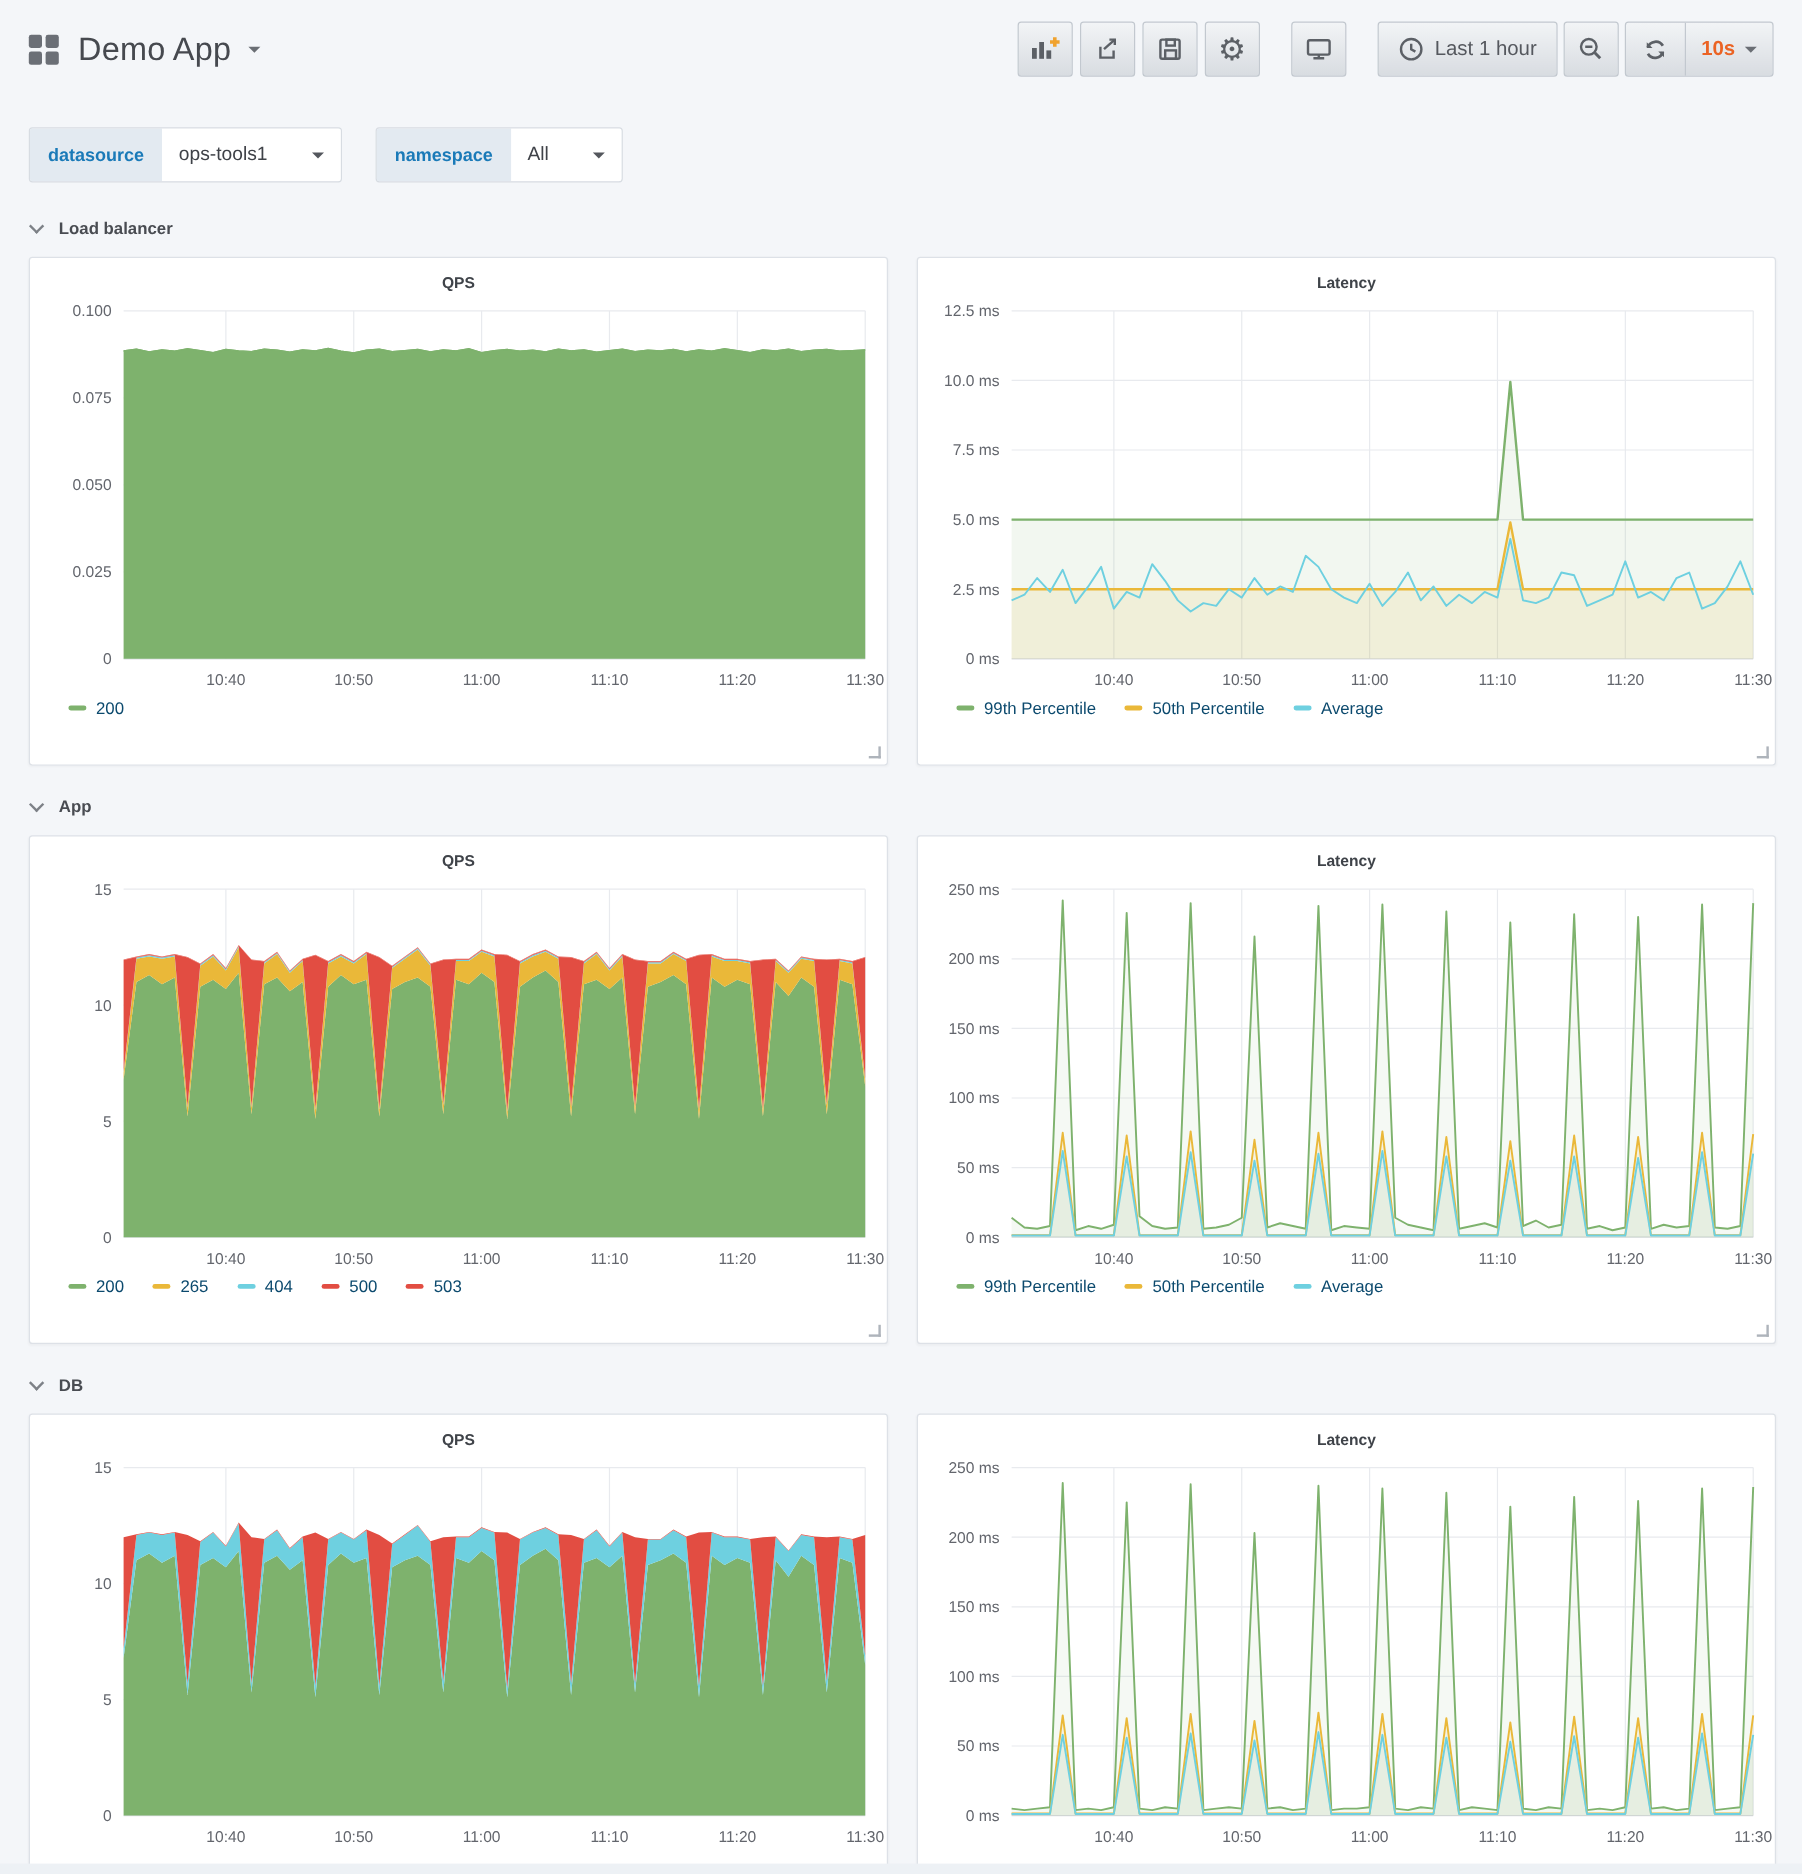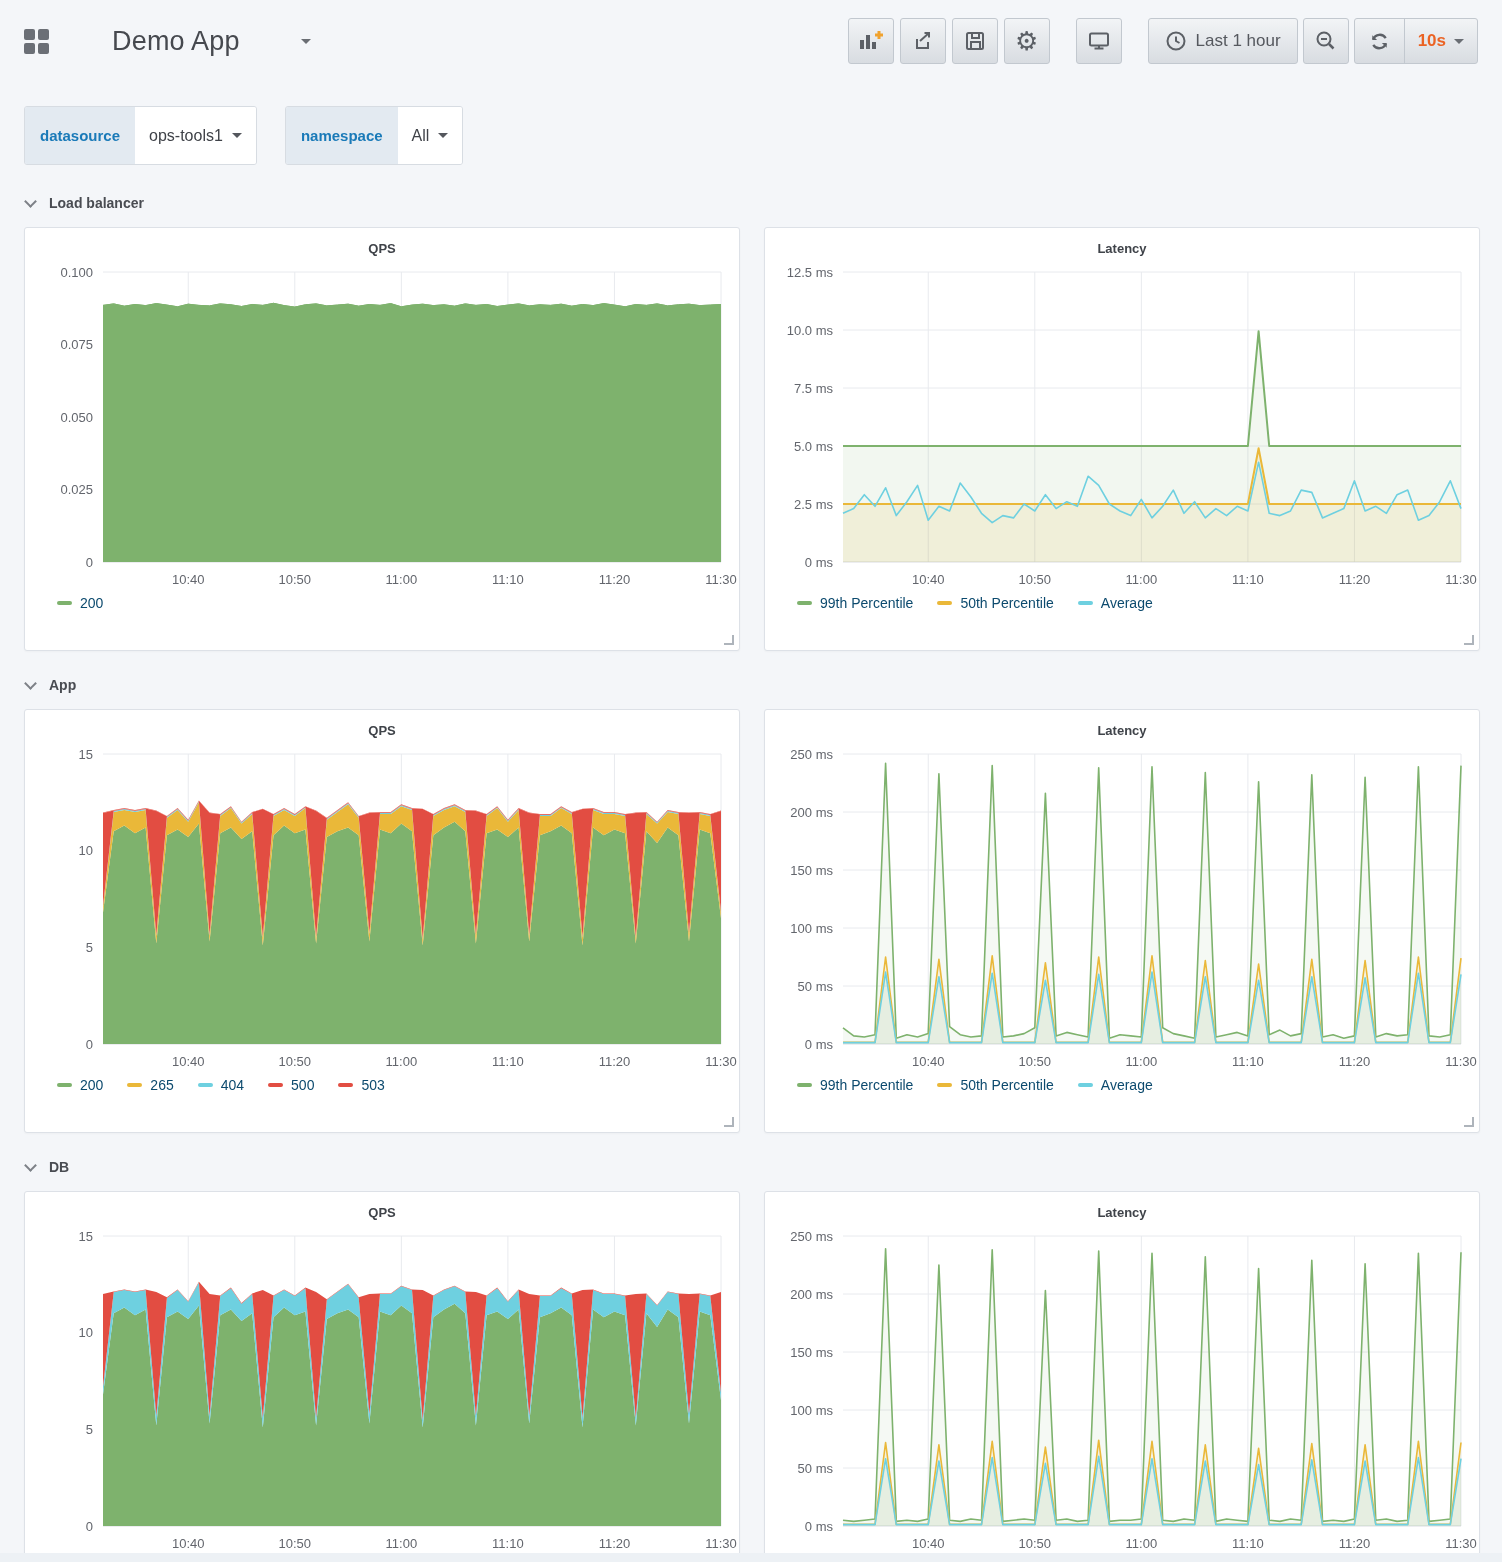--- a/index.html
+++ b/index.html
@@ -1,20 +1,20 @@
 <!DOCTYPE html>
 <html><head>
 <meta charset="utf-8">
 <style>
   * { margin:0; padding:0; box-sizing:border-box; }
   html,body { width:1502px; height:1562px; overflow:hidden; }
   body { background:#f4f6f9; font-family:"Liberation Sans", sans-serif; color:#44474d; }
 
   
-  .navbar { display:flex; align-items:center; height:82px; padding:0 24px;gap:47px; }
+  .navbar { display:flex; align-items:center; height:82px; padding:0 24px; }
   .grid-icon { display:grid; grid-template-columns:11px 11px; grid-gap:3px; margin-right:16px; }
   .grid-icon div { width:11px; height:11px; background:#6b6f76; border-radius:2px; }
   .dash-title { font-size:27px; font-weight:500; color:#46494f; letter-spacing:.2px; }
   .caret { width:0; height:0; border-left:5px solid transparent; border-right:5px solid transparent; border-top:5px solid #6a6e74; display:inline-block; }
   .title-caret { margin-left:14px; border-top-width:5px; }
   .nav-right { margin-left:auto; display:flex; align-items:center; }
   .btn { height:46px; min-width:46px; display:flex; align-items:center; justify-content:center;
          background:linear-gradient(180deg,#f2f4f6,#d8dce1); border:1px solid #c2c8cf; border-radius:3px;
          color:#5c6066; cursor:pointer; }
   .btn + .btn { margin-left:6px; }
@@ -24,22 +24,22 @@
   .time-btn { padding:0 16px; font-size:17px; color:#55585e; }
   .time-btn span { margin-left:9px; }
   .refresh-btn { padding:0; }
   .refresh-seg { padding:0 13px; height:100%; display:flex; align-items:center; }
   .refresh-seg.right { border-left:1px solid #c2c8cf; font-size:17px; font-weight:bold; }
   .refresh-interval { margin-right:8px; }
 
   
   .filters { display:flex; padding:24px 24px 4px; }
   .chip { display:flex; align-items:stretch; margin-right:28px; border-radius:3px; overflow:hidden; border:1px solid #d7dce2; }
-  .chip-label { background:#e3eaf1; color:#1a7ab8; font-weight:bold; font-size:15px; display:flex; align-items:center; padding:0 15px; height:57px; }
-  .chip-value { background:#fff; color:#3f4248; font-size:16px; display:flex; align-items:center; padding:0 14px; cursor:pointer; }
+  .chip-label { background:#e3eaf1; color:#1a7ab8; font-weight:bold; font-size:15px; display:flex; align-items:center; padding:0 15px; height:44px; }
+  .chip-value { background:#fff; color:#3f4248; font-size:16px; display:flex; align-items:center; padding:0 14px; cursor:pointer;gap:28px; }
   .chip-value .caret { margin-left:9px; border-top-color:#54575d; }
 
   
   .row-header { display:flex; align-items:center; padding:26px 24px 16px; cursor:pointer; }
   .chevron { width:9px; height:9px; border-left:2px solid #7d8187; border-bottom:2px solid #7d8187; transform:rotate(-45deg); margin:-3px 14px 0 2px; }
   .row-title { font-size:14px; font-weight:bold; color:#494c52; }
   .panels { display:flex; gap:24px; padding:0 24px; }
   .panel { flex:1; height:424px; background:#fff; border:1px solid #dde1e7; border-radius:3px; position:relative; box-shadow:0 1px 2px rgba(0,0,0,.03); }
   .panel-title { text-align:center; font-size:13px; font-weight:bold; color:#3f4349; padding:13px 0 4px; cursor:pointer; }
   .chart-svg { display:block; }

